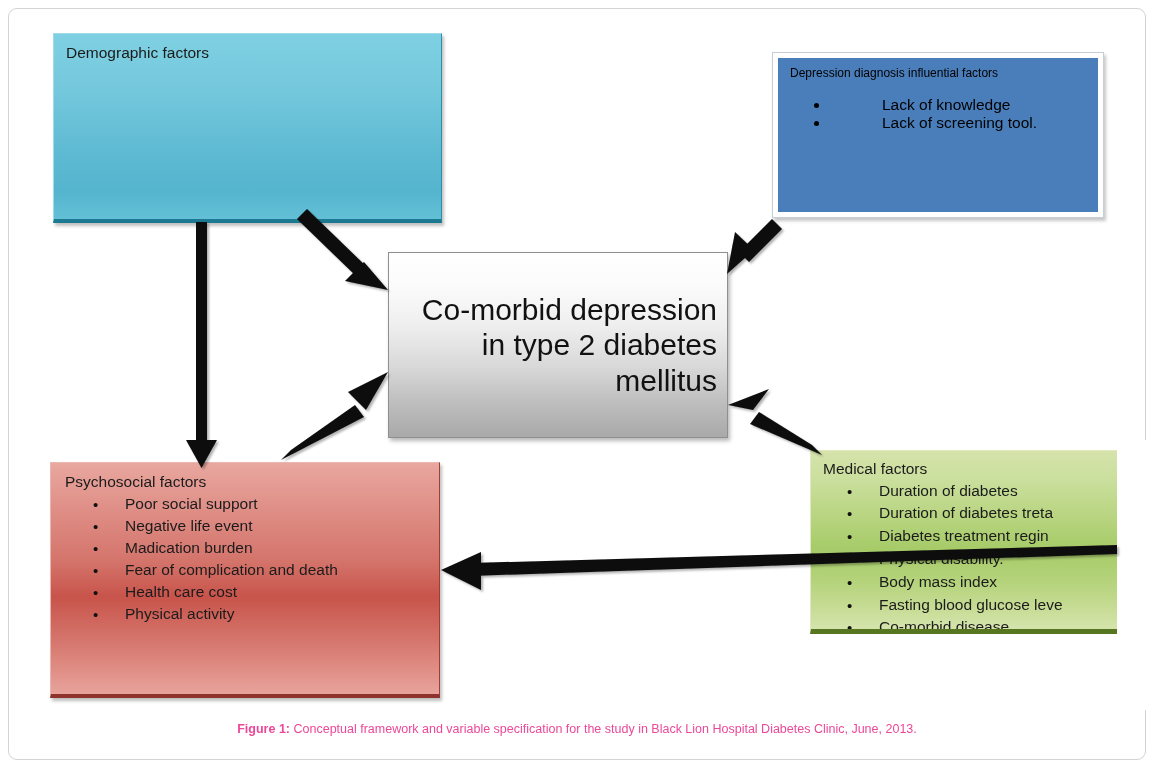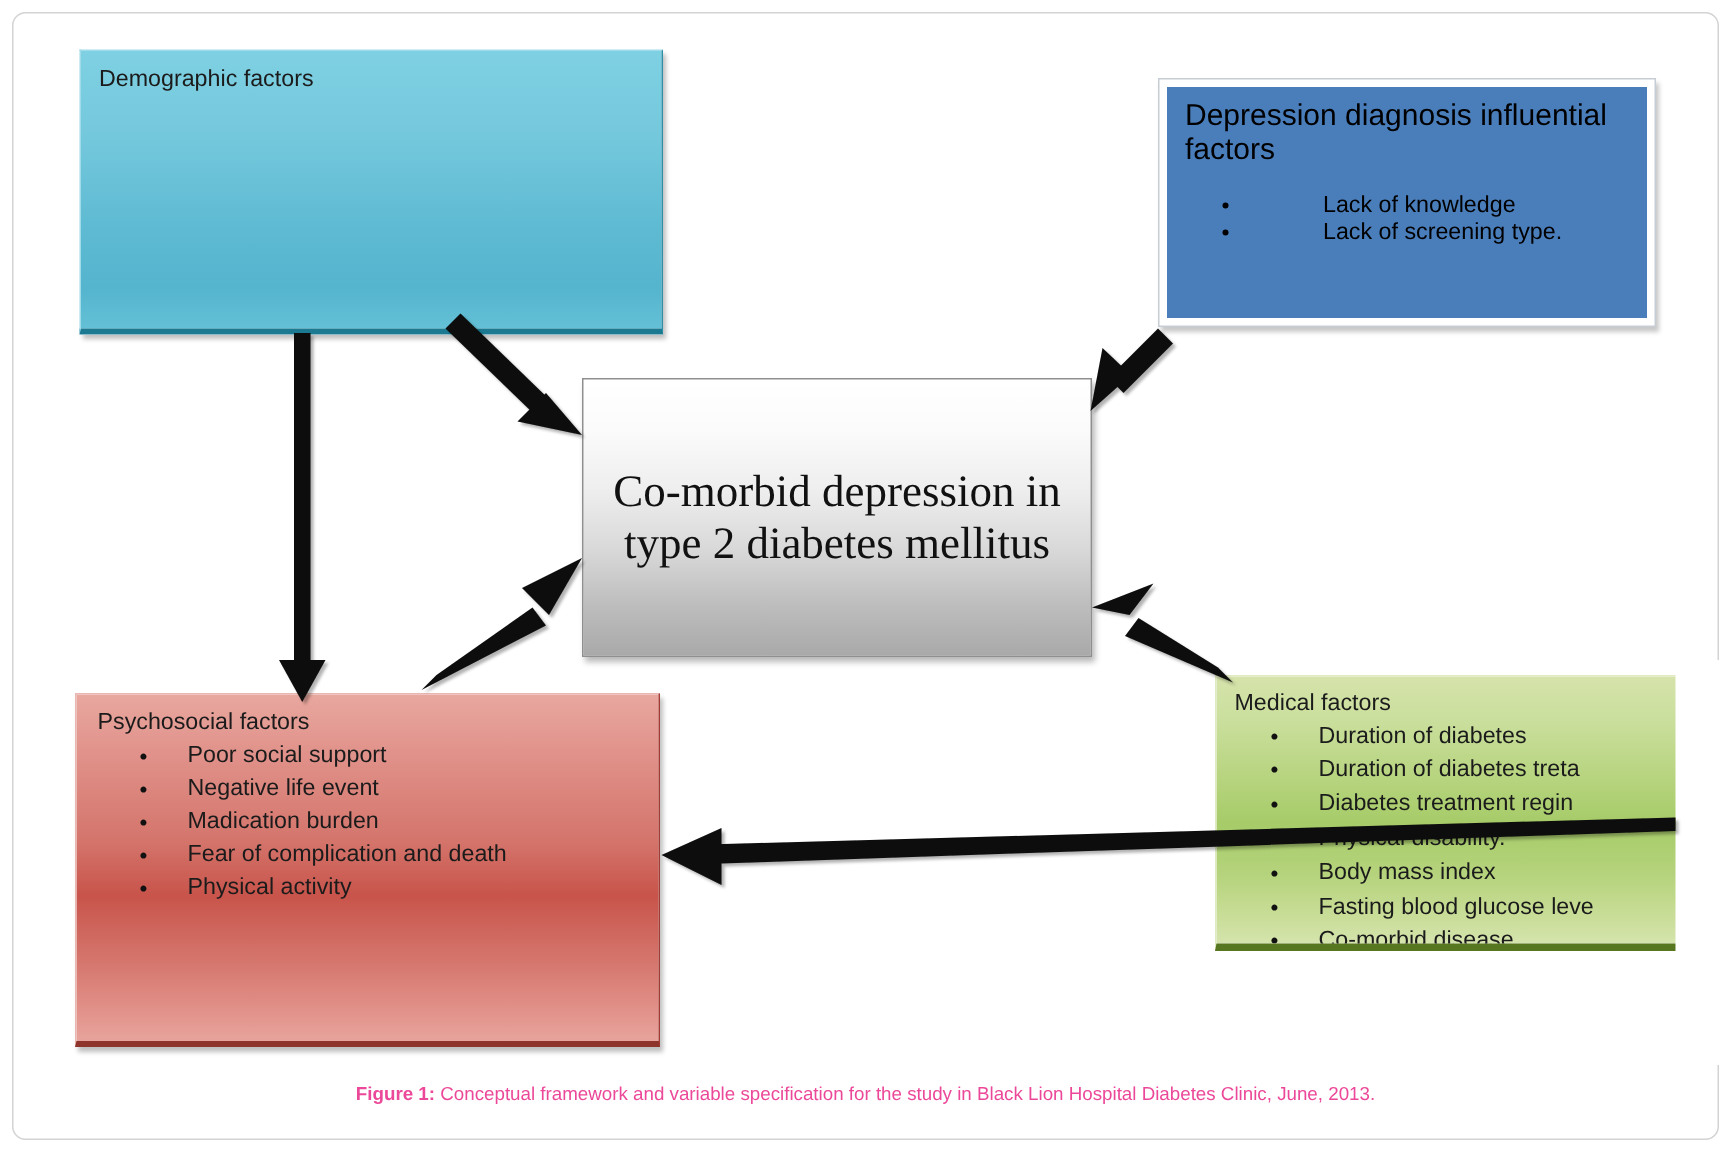--- a/index.html
+++ b/index.html
@@ -97,38 +97,37 @@
     position: absolute;
     left: 5px;
     top: 5px;
     right: 5px;
     bottom: 5px;
     background: #4a7ebb;
     padding: 8px 8px 0 12px;
     box-sizing: border-box;
     font-size: 15.5px;
   }
-  #node-depression .title { font-size: 20px; }
+  #node-depression .title { font-size: 12px; }
   #node-depression ul li { padding-left: 52px; font-size: 15.5px; }
   #node-depression ul li::before { left: 22px; }
 
   
   #node-center {
     left: 388px;
     top: 252px;
     width: 340px;
     height: 186px;
     background: linear-gradient(to bottom, #ffffff 0%, #fbfbfb 18%, #eeeeee 40%, #d8d8d8 62%, #bdbdbd 82%, #a9a9a9 100%);
     border: 1px solid #8f8f8f;
     display: flex;
     align-items: center;
     justify-content: center;
-    text-align: center;
+    text-align: right;
     box-shadow: 2px 3px 4px rgba(0,0,0,0.28);
-    font-family: Liberation Serif, serif;
   }
   #node-center .center-text {
     font-size: 30px;
     line-height: 1.18;
     color: #111;
     padding: 0 10px;
   }
 
   
   #node-psychosocial {
@@ -217,36 +216,37 @@
 
   <div class="node" id="node-demographic">
     <div class="title">Demographic factors</div>
   </div>
 
   <div id="node-depression-wrap">
     <div id="node-depression">
       <div class="title">Depression diagnosis influential factors</div>
       <ul>
         <li>Lack of knowledge</li>
-        <li>Lack of screening type.</li>
+        <li>Lack of screening tool.</li>
       </ul>
     </div>
   </div>
 
   <div class="node" id="node-center">
     <div class="center-text">Co-morbid depression in type 2 diabetes mellitus</div>
   </div>
 
   <div class="node" id="node-psychosocial">
     <div class="title">Psychosocial factors</div>
     <ul>
       <li>Poor social support</li>
       <li>Negative life event</li>
       <li>Madication burden</li>
       <li>Fear of complication and death</li>
+      <li>Health care cost</li>
       <li>Physical activity</li>
     </ul>
   </div>
 
   <div class="node" id="node-medical">
     <div class="title">Medical factors</div>
     <ul>
       <li>Duration of diabetes</li>
       <li>Duration of diabetes treta</li>
       <li>Diabetes treatment regin</li>

